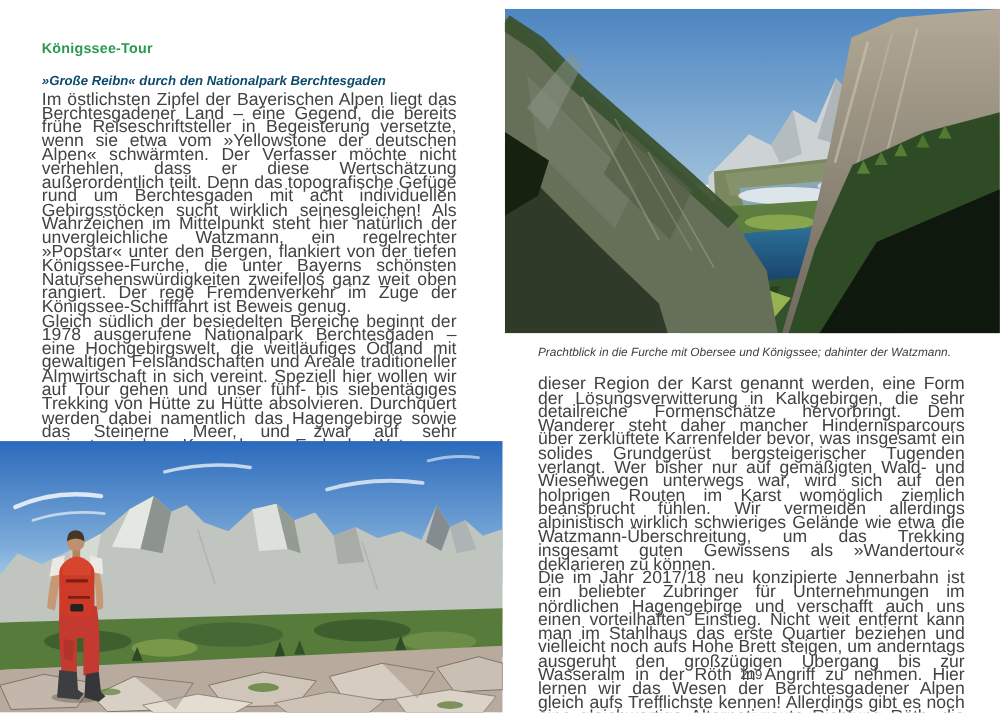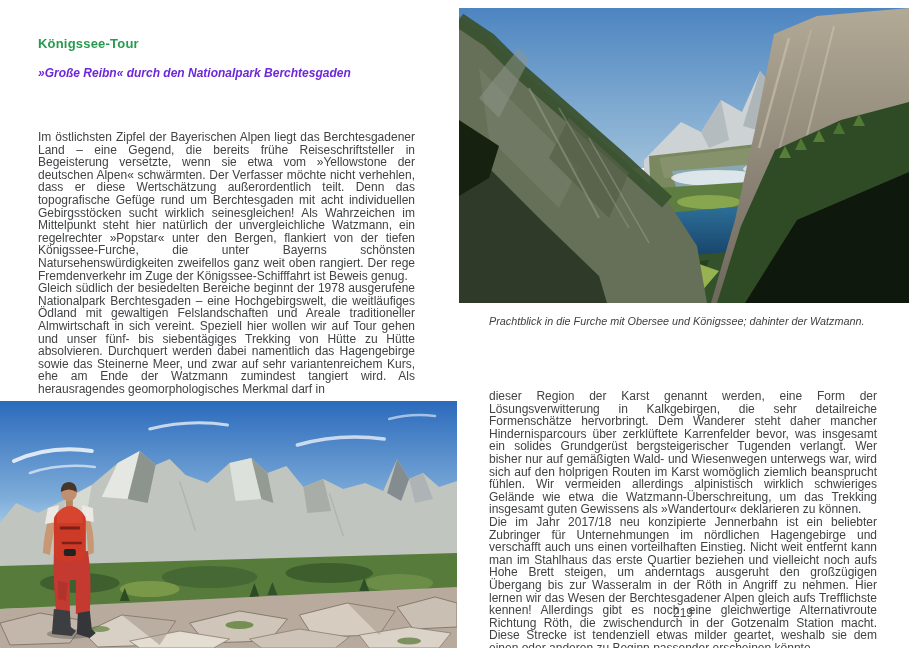--- a/index.html
+++ b/index.html
@@ -9,23 +9,23 @@
     font-family:"Liberation Sans","DejaVu Sans",sans-serif;
   }
   .title {
     position:absolute; left:38px; top:36px;
     font-size:13px; font-weight:bold; letter-spacing:0.2px;
     color:#289a50; margin:0;
   }
   .subtitle {
     position:absolute; left:38px; top:66px; width:380px;
     font-size:12px; font-weight:bold; font-style:italic;
-    color:#6d28d9; margin:0;
-  }
-  .body-col { color:#404244; font-size:12px; line-height:12.6px; text-align:justify;margin-top:46px; }
+    color:#0c4a6e; margin:0;
+  }
+  .body-col { color:#404244; font-size:16px; line-height:12.6px; text-align:justify; }
   .body-col p { margin:0; }
   .left-body  { position:absolute; left:38px;  top:85px;  width:377px; }
   .right-body { position:absolute; left:489px; top:344px; width:388px; }
   .caption-block {
     position:absolute; left:38px; top:339px; width:382px;
     font-size:10.8px; line-height:14.6px; font-style:italic; color:#3e4042;
   }
   .caption-block p { margin:0; }
   .right-caption {
     position:absolute; left:489px; top:315px; width:390px;

